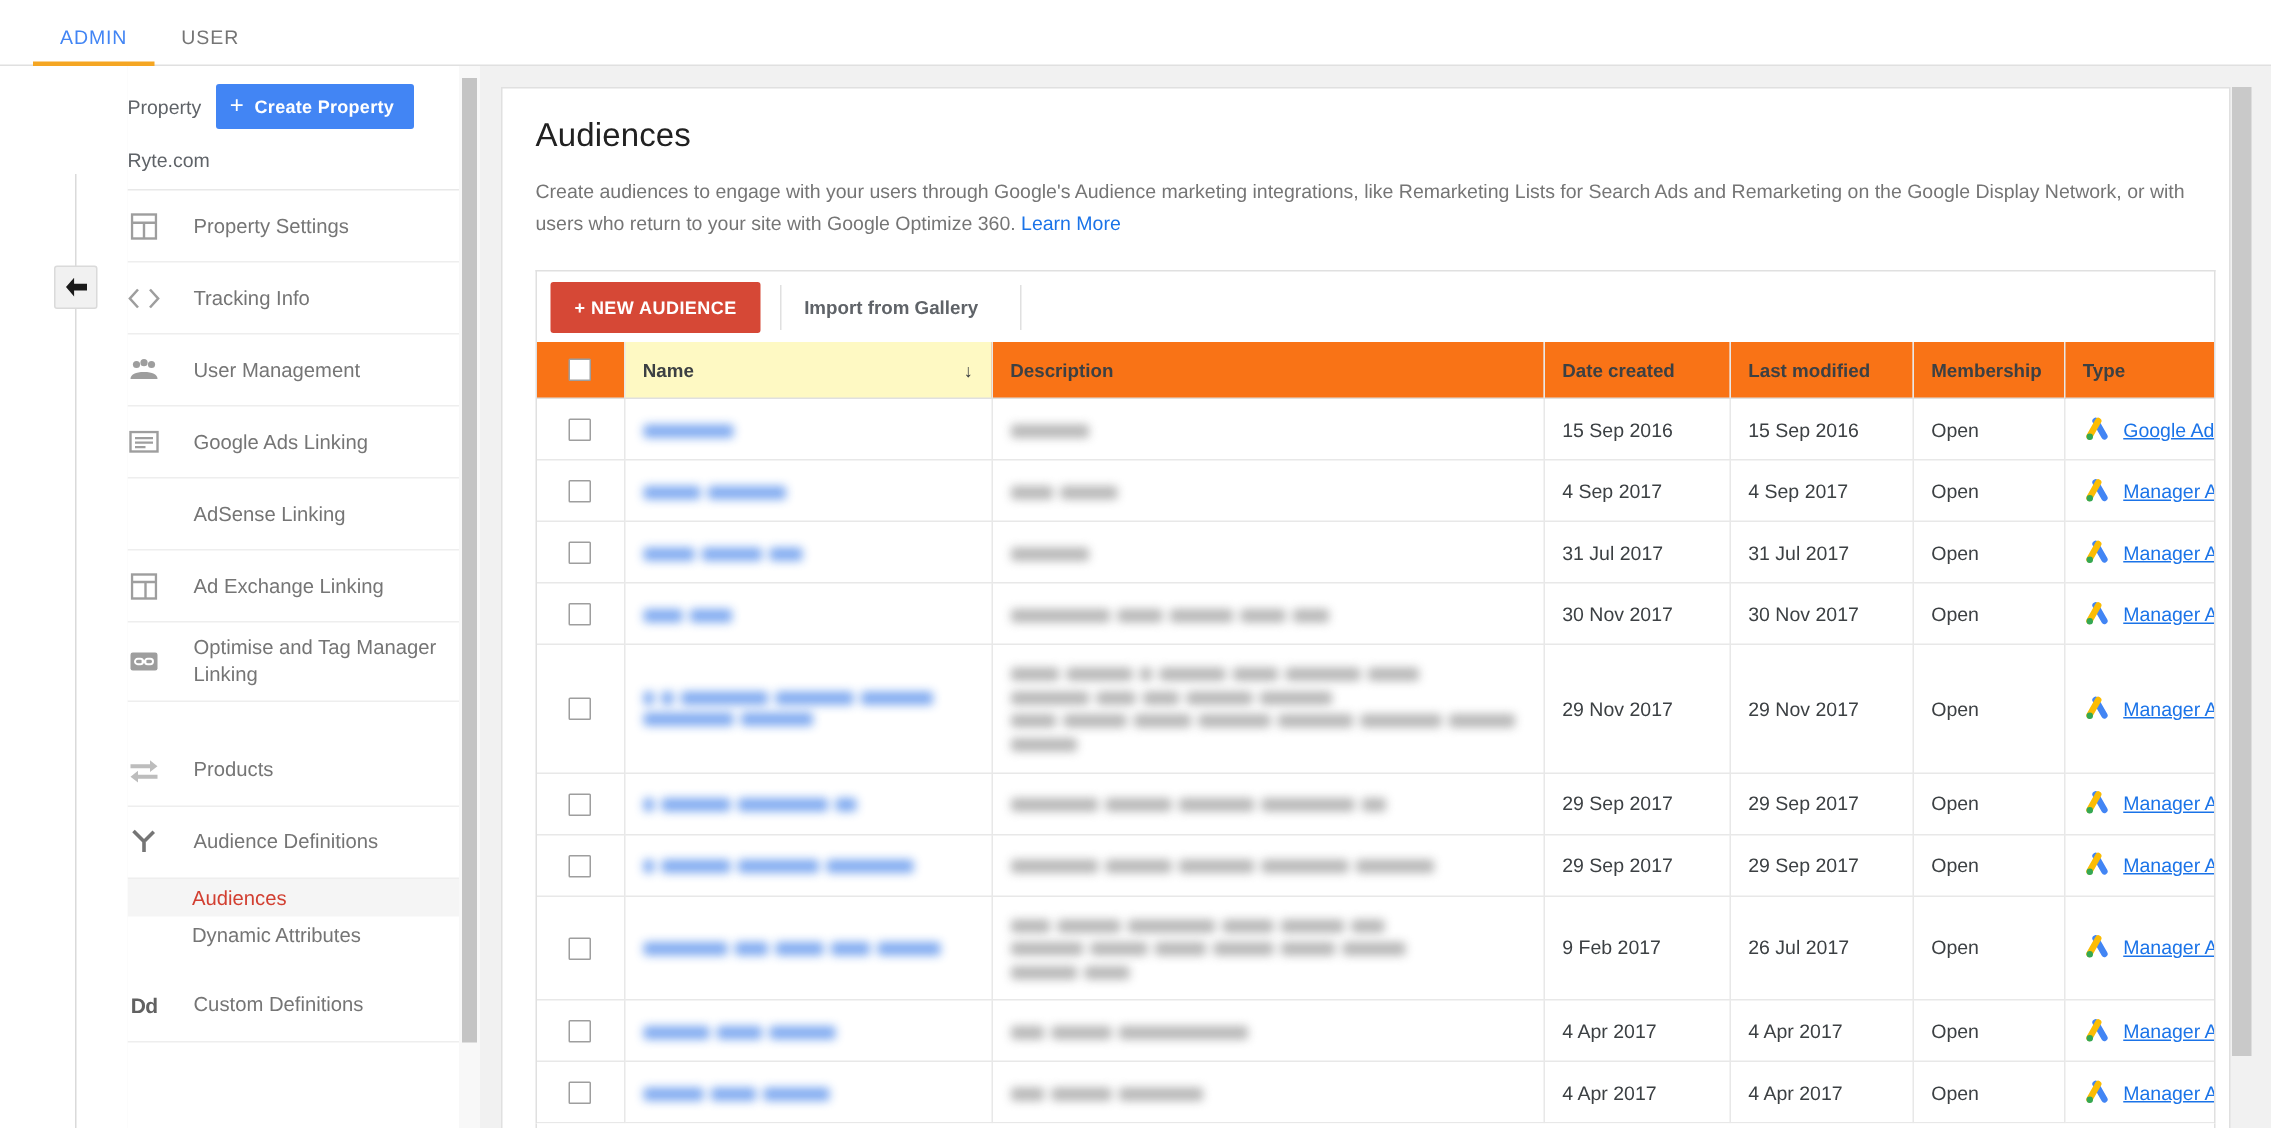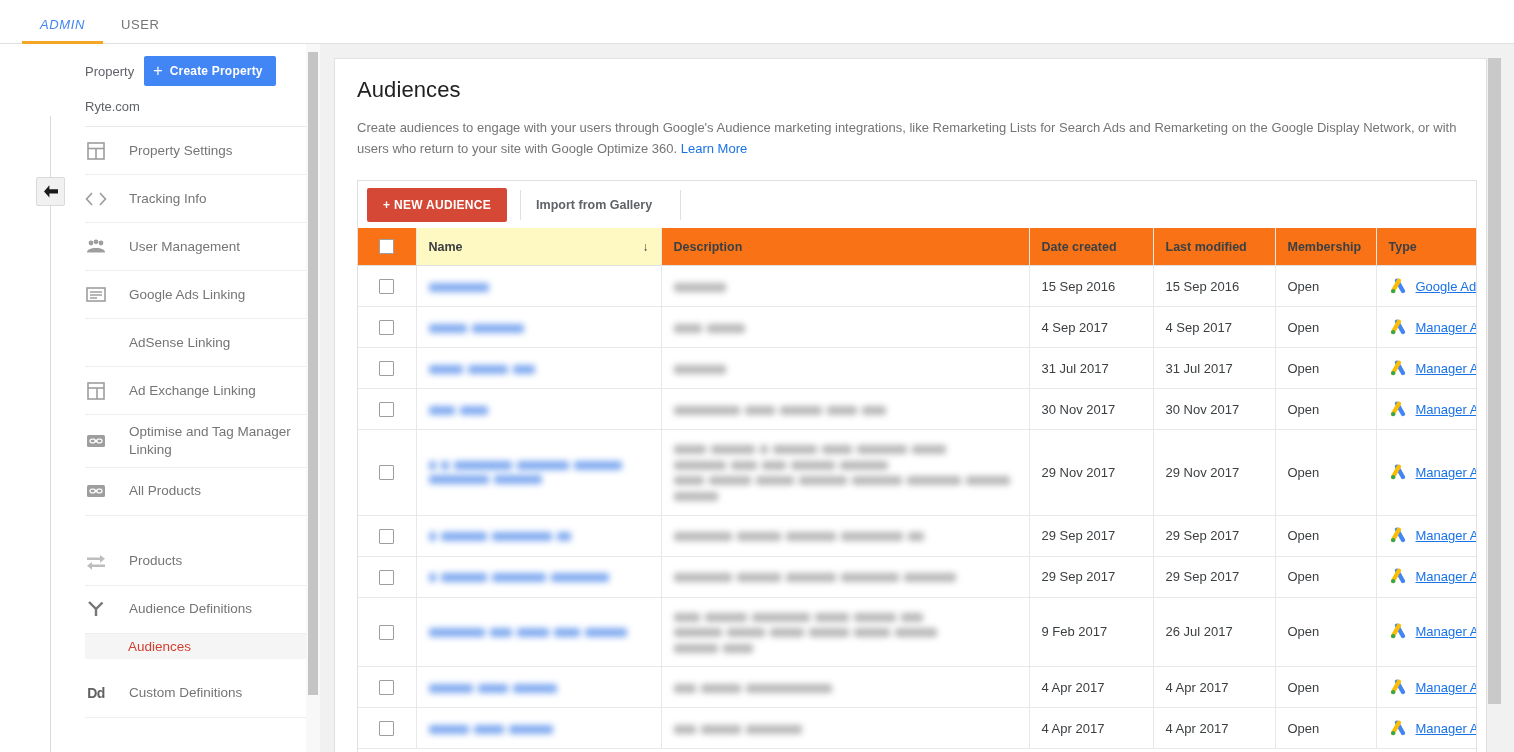--- a/index.html
+++ b/index.html
@@ -23,21 +23,21 @@
   }
   .tab {
     font-size: 13px;
     letter-spacing: .6px;
     font-weight: 500;
     color: #757575;
     padding: 0 18px 11px 18px;
     cursor: pointer;
     position: relative;
   }
-  .tab.active { color: #4285f4; font-style: italic; }
+  .tab.active { color: #4285f4; }
   .tab.active::after {
     content: "";
     position: absolute;
     left: 0; right: 0; bottom: -1px;
     height: 3px;
     background: #f5a623;
   }
 
   
   .shell {
@@ -480,31 +480,20 @@
           <svg width="20" height="16" viewBox="0 0 20 16">
               <rect x="1" y="2" width="18" height="12" rx="1.5" fill="#9e9e9e"></rect>
               <rect x="4" y="6.2" width="5.4" height="3.6" rx="1.8" fill="none" stroke="#fff" stroke-width="1.3"></rect>
               <rect x="10.6" y="6.2" width="5.4" height="3.6" rx="1.8" fill="none" stroke="#fff" stroke-width="1.3"></rect>
               <line x1="8.4" y1="8" x2="11.6" y2="8" stroke="#fff" stroke-width="1.3"></line>
             </svg>
         </span>
         <span class="lbl">Optimise and Tag Manager Linking</span>
       </div>
 
-      <div class="nav-item">
-        <span class="ico">
-          <svg width="20" height="16" viewBox="0 0 20 16">
-              <rect x="1" y="2" width="18" height="12" rx="1.5" fill="#9e9e9e"></rect>
-              <rect x="4" y="6.2" width="5.4" height="3.6" rx="1.8" fill="none" stroke="#fff" stroke-width="1.3"></rect>
-              <rect x="10.6" y="6.2" width="5.4" height="3.6" rx="1.8" fill="none" stroke="#fff" stroke-width="1.3"></rect>
-              <line x1="8.4" y1="8" x2="11.6" y2="8" stroke="#fff" stroke-width="1.3"></line>
-            </svg>
-        </span>
-        <span class="lbl">All Products</span>
-      </div>
 
       <div style="height:22px"></div>
 
       <div class="nav-item">
         <span class="ico">
           <svg width="22" height="18" viewBox="0 0 22 18">
               <path d="M2 5.5 h13 v-2.6 l5 3.9 -5 3.9 v-2.6 h-13z" fill="#bdbdbd"></path>
               <path d="M20 12.5 h-13 v-2.6 l-5 3.9 5 3.9 v-2.6 h13z" fill="#bdbdbd"></path>
             </svg>
         </span>
@@ -515,20 +504,21 @@
         <span class="ico">
           <svg width="18" height="18" viewBox="0 0 18 18">
               <path d="M2 2 L9 9 L9 16" fill="none" stroke="#757575" stroke-width="2.4"></path>
               <path d="M15.5 2.5 L9.5 8.5" fill="none" stroke="#757575" stroke-width="2.4"></path>
             </svg>
         </span>
         <span class="lbl">Audience Definitions</span>
       </div>
 
       <div class="sub-item sel">Audiences</div>
+      <div class="sub-item">Dynamic Attributes</div>
 
       <div style="height:11px"></div>
 
       <div class="nav-item">
         <span class="ico">
           <span style="font-size:14px;font-weight:bold;color:#616161;letter-spacing:-.5px;">Dd</span>
         </span>
         <span class="lbl">Custom Definitions</span>
       </div>
     </div>

